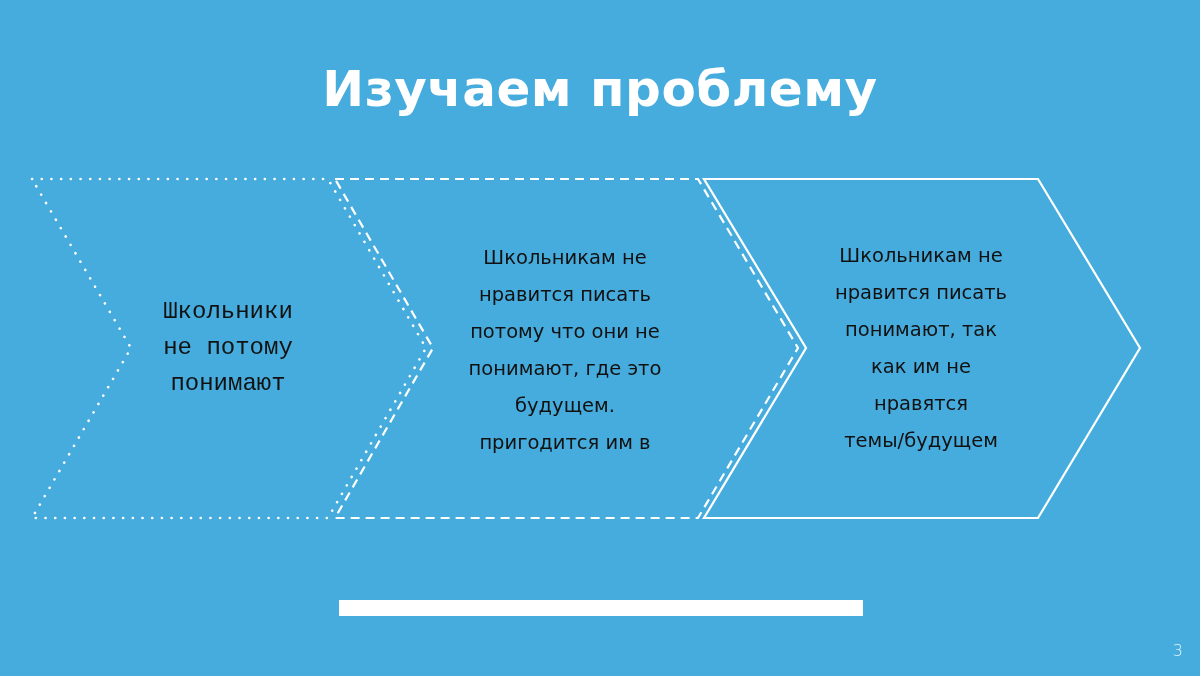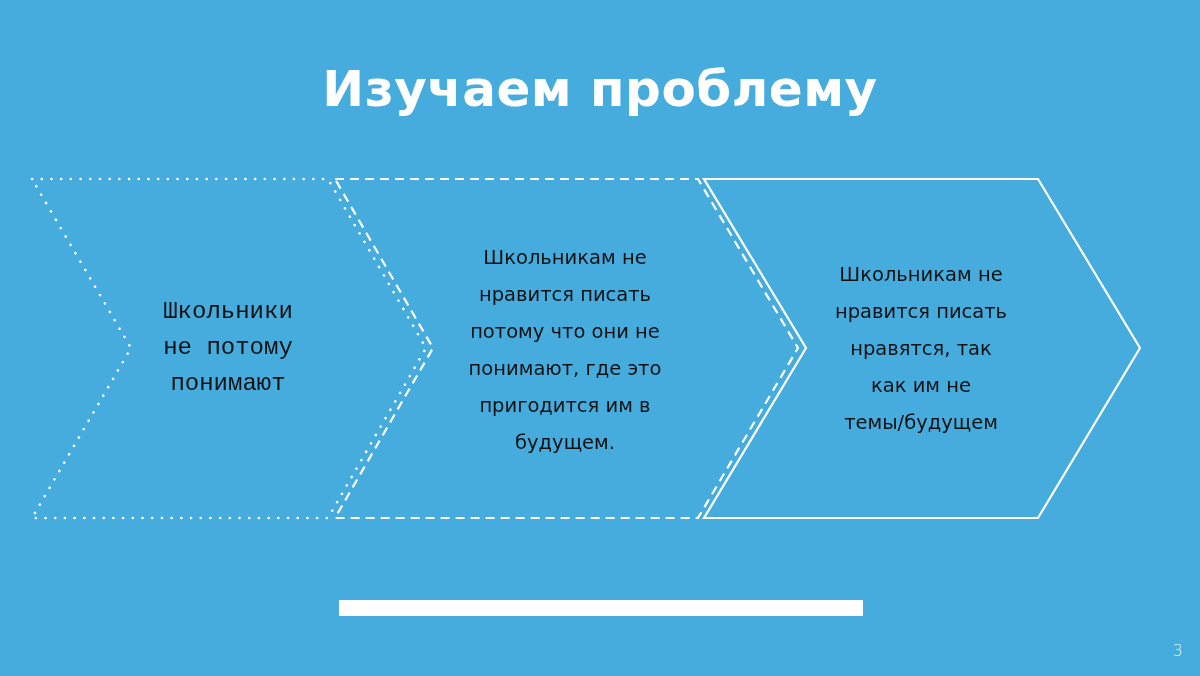--- a/index.html
+++ b/index.html
@@ -119,31 +119,32 @@
       <span>понимают</span>
     </div>
   </div>
 
   <div class="step-text step2">
     <div>
       <span>Школьникам не</span>
       <span>нравится писать</span>
       <span>потому что они не</span>
       <span>понимают, где это</span>
+      <span>будущем.</span>
       <span>пригодится им в</span>
-      <span>будущем.</span>
     </div>
   </div>
 
   <div class="step-text step3">
     <div>
       <span>Школьникам не</span>
       <span>нравится писать</span>
-      <span>нравятся, так</span>
+      <span>понимают, так</span>
       <span>как им не</span>
+      <span>нравятся</span>
       <span>темы/будущем</span>
     </div>
   </div>
 
   <div class="bar"></div>
 
   <div class="page-number">3</div>
 </div>
 
 </body></html>

